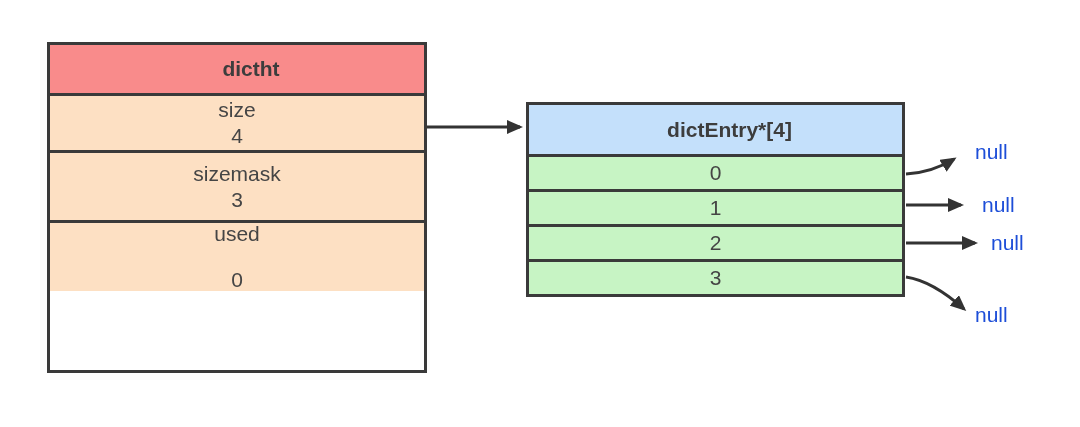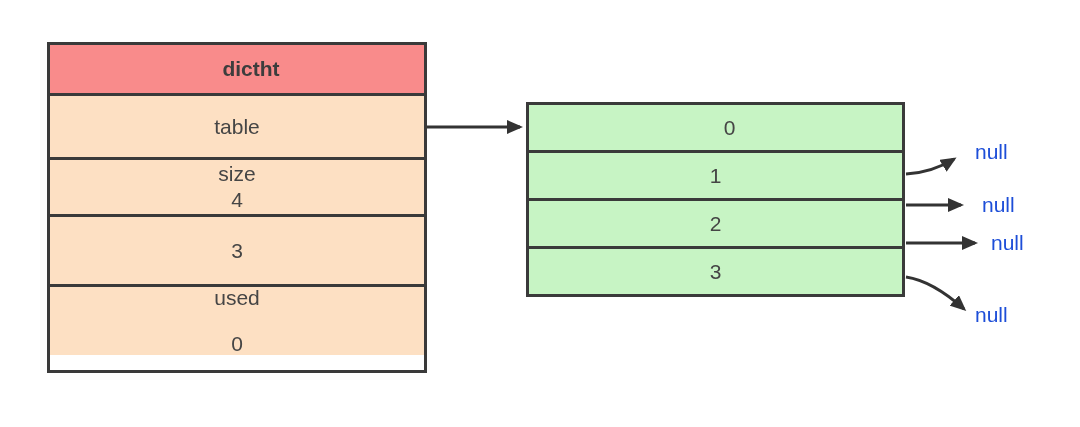--- a/index.html
+++ b/index.html
@@ -69,41 +69,39 @@
   #null-1 { left: 982px; top: 194px; }
   #null-2 { left: 991px; top: 232px; }
   #null-3 { left: 975px; top: 304px; }
 </style>
 </head>
 <body>
 
 <div class="struct-box" id="dictht-box">
   <div class="struct-row struct-header">dictht</div>
 
-  <div class="struct-row row-table">
-    <span>table</span>
-    <span></span>
-  </div>
 
   <div class="struct-row row-size">
     <span>size</span>
     <span>4</span>
   </div>
 
   <div class="struct-row row-sizemask">
+    <span>sizemask</span>
     <span>3</span>
   </div>
 
   <div class="struct-row row-used">
     <span>used</span>
     <span>0</span>
   </div>
 </div>
 
 <div class="struct-box" id="dictentry-box">
+  <div class="struct-row struct-header">dictEntry*[4]</div>
 
   <div class="struct-row slot-row">
     <span>0</span>
   </div>
   <div class="struct-row slot-row">
     <span>1</span>
   </div>
   <div class="struct-row slot-row">
     <span>2</span>
   </div>

